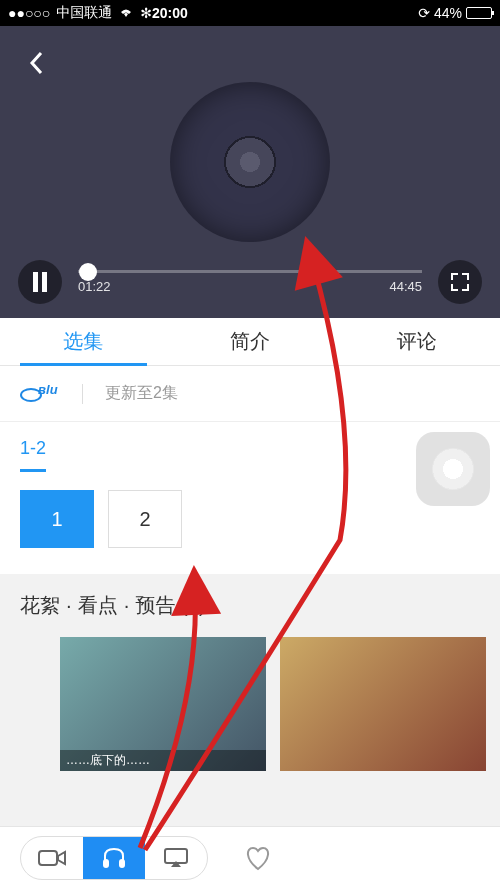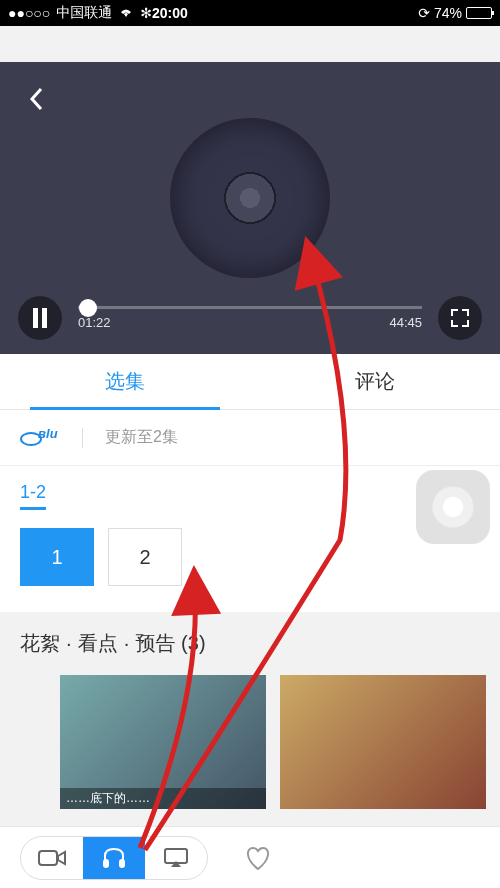--- a/index.html
+++ b/index.html
@@ -24,21 +24,20 @@
   .status-center { flex: 1; text-align: left; font-weight: 600; }
   .status-right { display: flex; align-items: center; gap: 4px; }
   .battery-icon { width: 26px; height: 12px; border: 1px solid #fff; border-radius: 2px; position: relative; }
   .battery-icon::after { content: ''; position: absolute; right: -3px; top: 3px; width: 2px; height: 4px; background: #fff; }
   .battery-fill { height: 100%; width: 74%; background: #fff; }
 
   .player {
     height: 292px;
     background: #3d3d50;
     position: relative;
-    margin-top: 36px;
   }
   .back-btn {
     position: absolute; top: 16px; left: 16px;
     width: 42px; height: 42px;
     display: flex; align-items: center; justify-content: center;
     color: #fff; cursor: pointer;
   }
   .disc {
     position: absolute;
     top: 56px; left: 50%;
@@ -75,21 +74,21 @@
     background: #fff;
   }
   .time-row {
     display: flex; justify-content: space-between;
     color: rgba(255,255,255,.85); font-size: 13px;
   }
 
   .tabs {
     background: #fff;
     display: flex;
-    height: 56px;
+    height: 48px;
     border-bottom: 1px solid #e5e5e5;
   }
   .tab {
     flex: 1;
     display: flex; align-items: center; justify-content: center;
     font-size: 20px;
     color: #333;
     position: relative;
     cursor: pointer;
   }
@@ -107,21 +106,21 @@
     display: flex; align-items: center; gap: 22px;
     font-size: 16px; color: #999;
     border-bottom: 1px solid #eee;
   }
   .bluray { color: #1e88e5; font-style: italic; font-weight: 600; font-size: 20px; }
   .divider { width: 1px; height: 20px; background: #ddd; }
 
   .range-tabs { background: #fff; padding: 16px 20px 0; }
   .range-tab {
     display: inline-block; color: #2196f3; font-size: 18px;
-    padding-bottom: 4px; border-bottom: 3px solid #2196f3;
+    padding-bottom: 10px; border-bottom: 3px solid #2196f3;
   }
 
   .episodes {
     background: #fff; padding: 18px 20px 26px;
     display: flex; gap: 14px; position: relative;
   }
   .ep-btn {
     width: 74px; height: 58px;
     display: flex; align-items: center; justify-content: center;
     font-size: 20px; cursor: pointer;
@@ -205,21 +204,21 @@
     <span>
       <svg width="16" height="12" viewBox="0 0 16 12">
           <path d="M8 11 L6 8 Q8 6 10 8 Z M3 6 Q8 1 13 6 L11 8 Q8 5 5 8 Z" fill="#fff"></path>
         </svg>
     </span>
     <span>✻</span>
   </div>
   <div class="status-center">20:00</div>
   <div class="status-right">
     <span>⟳</span>
-    <span>74%</span>
+    <span>44%</span>
     <span class="battery-icon"><span class="battery-fill"></span></span>
   </div>
 </div>
 
 <div class="player">
   <div class="back-btn">
     <svg width="20" height="28" viewBox="0 0 20 28">
         <path d="M14 4 L5 14 L14 24" stroke="#fff" stroke-width="3" fill="none"></path>
       </svg>
   </div>
@@ -245,20 +244,21 @@
         <svg width="20" height="20" viewBox="0 0 20 20">
             <path d="M2 8 V2 H8 M12 2 H18 V8 M18 12 V18 H12 M8 18 H2 V12" stroke="#fff" stroke-width="2" fill="none"></path>
           </svg>
       </div>
     </div>
   </div>
 </div>
 
 <div class="tabs">
   <div class="tab active">选集</div>
+  <div class="tab">简介</div>
   <div class="tab">评论</div>
 </div>
 
 <div class="subhead">
   <span class="bluray">
     <svg width="40" height="22" viewBox="0 0 40 22">
         <ellipse cx="11" cy="15" rx="10" ry="6" fill="none" stroke="#1e88e5" stroke-width="2"></ellipse>
         <text x="18" y="14" font-size="13" font-style="italic" fill="#1e88e5" font-weight="700">ʙlu</text>
       </svg>
   </span>

